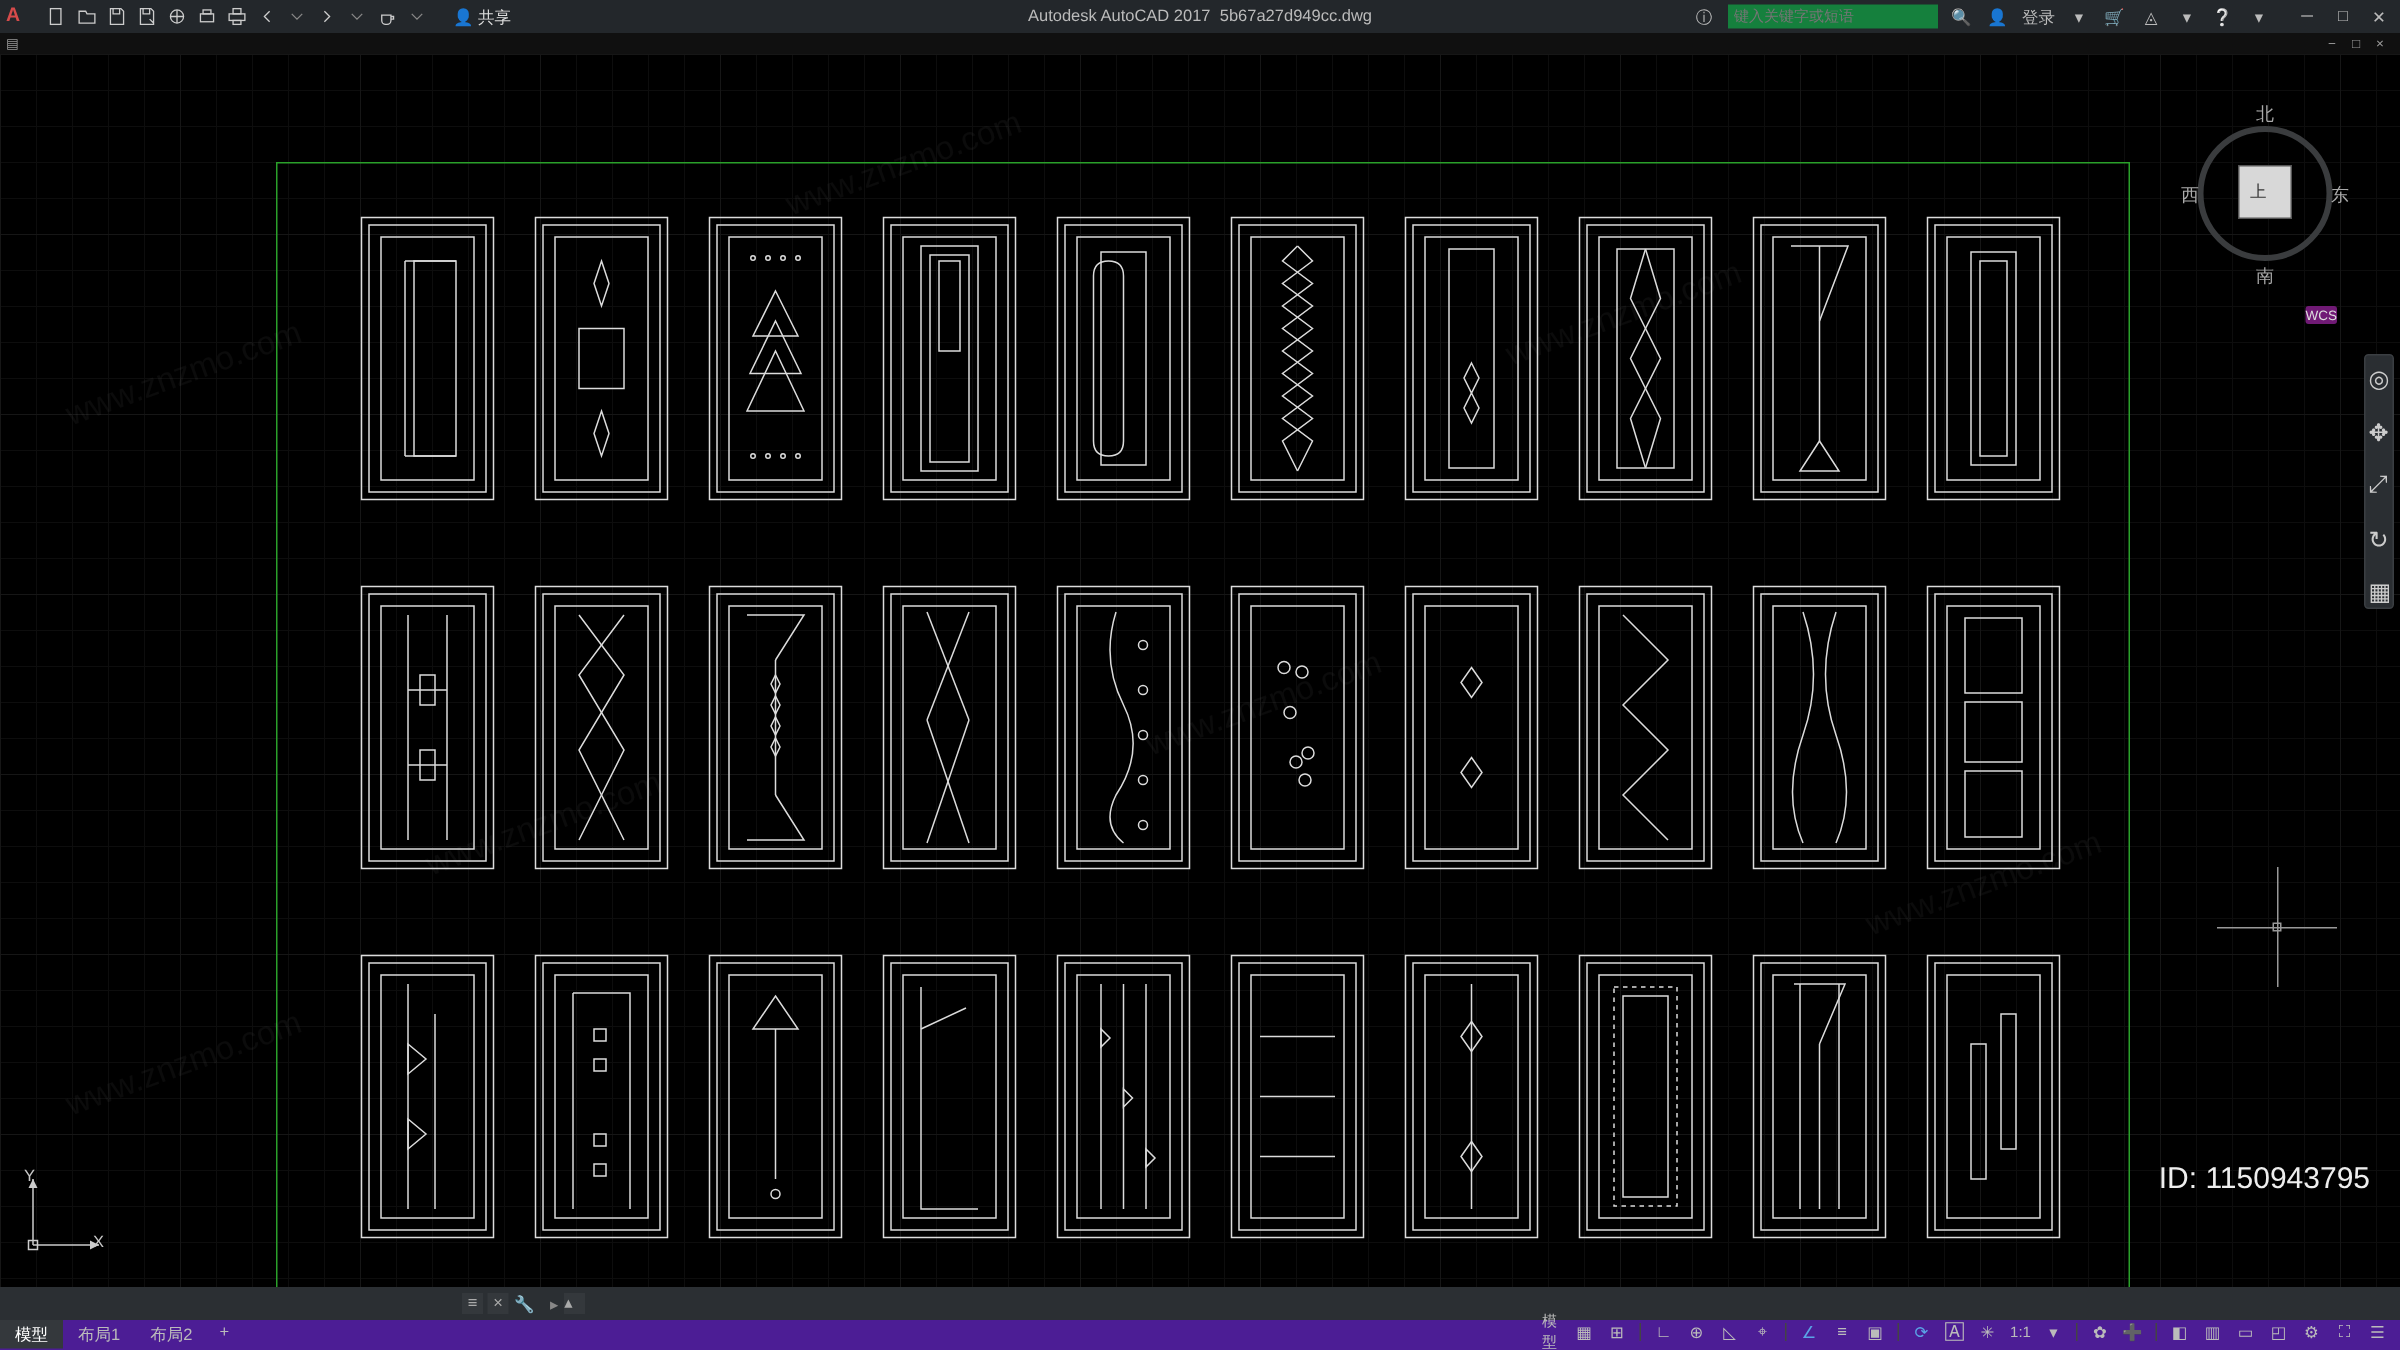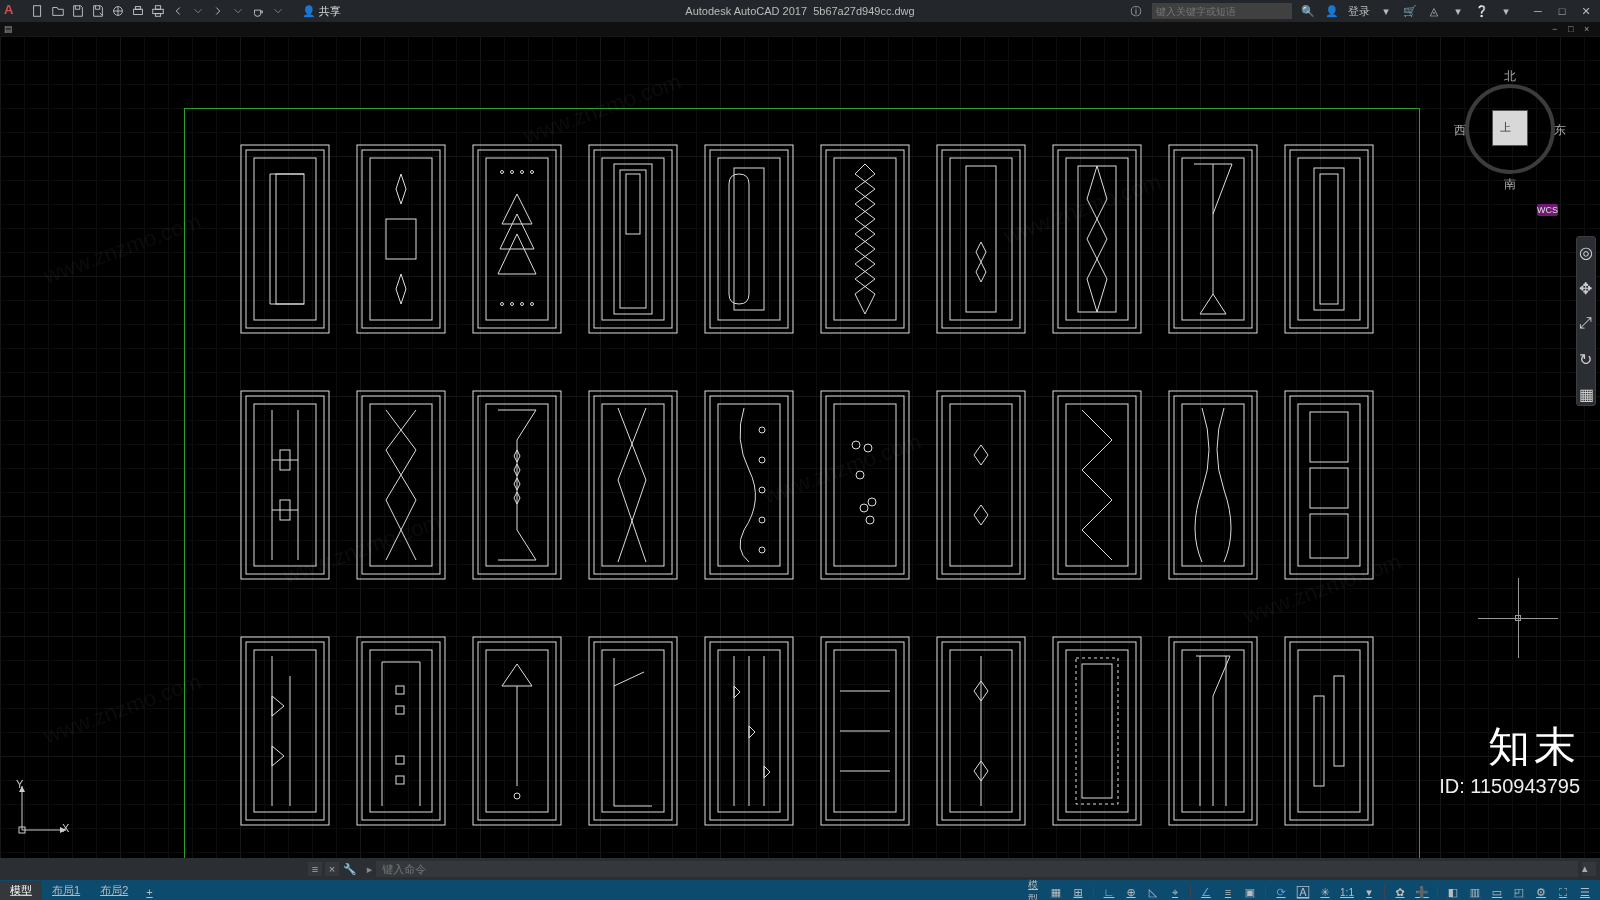--- a/index.html
+++ b/index.html
@@ -8,21 +8,21 @@
 
   
   .topbar { height: 22px; background: #23272b; display: flex; align-items: center; font-size: 11px; color: #bbb; position: relative; }
   .topbar .logo { width: 18px; height: 18px; margin: 0 4px; color: #d64b4b; font-weight: bold; font-size: 13px; }
   .topbar .qat { display: flex; gap: 4px; align-items: center; margin-left: 4px; }
   .topbar .qat .ico { width: 16px; height: 16px; display: inline-flex; align-items: center; justify-content: center; color: #ccc; cursor: pointer; }
   .topbar .qat .ico svg { width: 14px; height: 14px; }
   .topbar .share { margin-left: 10px; padding: 1px 6px; color: #ddd; }
   .topbar .title { position: absolute; left: 50%; transform: translateX(-50%); color: #bbb; }
   .topbar .right { margin-left: auto; display: flex; align-items: center; gap: 8px; padding-right: 6px; }
-  .topbar .search { width: 140px; height: 16px; background: #404040; border: none; color: #ccc; font-size: 10px; padding: 0 4px; }
+  .topbar .search { width: 140px; height: 16px; background: #15803d; border: none; color: #ccc; font-size: 10px; padding: 0 4px; }
   .topbar .ricon { width: 16px; height: 16px; display: inline-flex; align-items: center; justify-content: center; cursor: pointer; }
   .topbar .win-ctrl { display: flex; gap: 8px; margin-left: 8px; }
 
   
   .viewtabs { height: 14px; background: #101010; display: flex; align-items: center; justify-content: flex-end; padding-right: 6px; gap: 6px; font-size: 9px; color: #999; }
   .viewtabs .vt-left { margin-right: auto; display:flex; gap:4px; padding-left:4px;}
   .viewtabs .vt-ico { width:10px; height:10px; cursor:pointer;}
 
   
   .canvas-wrap { flex: 1; position: relative; background: #000; overflow: hidden; }
@@ -73,21 +73,21 @@
 
   
   .cmdline { height: 22px; background: #2b2f33; display: flex; align-items: center; font-size: 11px; color: #aaa; padding: 0 4px; gap: 4px; }
   .cmdline .tab-ctrl { display:flex; gap:3px;}
   .cmdline .tab-ctrl span{ width:14px;height:14px;display:inline-flex;align-items:center;justify-content:center;background:#34383c;cursor:pointer;}
   .cmdline .prompt { color:#888; margin-left:6px;}
   .cmdline input { flex:1; background:#34383c; border:none; height:16px; color:#ccc; font-size:11px; padding:0 6px;}
   .cmdline .scroll-stub { width:14px; height:14px; background:#34383c;}
 
   
-  .bottomtabs { height: 20px; background: #0c4a6e; display: flex; align-items: flex-end; font-size: 11px; color: #bbb; text-decoration: underline; }
+  .bottomtabs { height: 20px; background: #4c1d95; display: flex; align-items: flex-start; font-size: 11px; color: #bbb; }
   .bottomtabs .btab { padding: 2px 10px; cursor: pointer; }
   .bottomtabs .btab.active { background: #34383c; color: #fff; }
   .bottomtabs .plus { padding:2px 8px; cursor:pointer;}
   .bottomtabs .status { margin-left:auto; display:flex; align-items:center; gap:4px; padding-right:6px;}
   .bottomtabs .status .sico { width:18px; height:16px; display:inline-flex; align-items:center; justify-content:center; cursor:pointer; color:#bbb;}
   .bottomtabs .status .sico.blue { color:#5aa3e6;}
   .bottomtabs .status .sep { width:1px; height:12px; background:#444; margin:0 2px;}
   .bottomtabs .status .txt { font-size:10px; padding:0 3px;}
 </style>
 </head>
@@ -517,34 +517,32 @@
         <line x1="8" y1="52" x2="8" y2="8" stroke="#ccc"></line>
         <polygon points="52,52 46,49 46,55" fill="#ccc"></polygon>
         <polygon points="8,8 5,14 11,14" fill="#ccc"></polygon>
         <rect x="5" y="49" width="6" height="6" fill="none" stroke="#ccc"></rect>
       </svg>
       <span style="position:absolute;left:48px;top:44px;font-size:11px">X</span>
       <span style="position:absolute;left:2px;top:0;font-size:11px">Y</span>
     </div>
 
     <div class="wm-id">
-      <div class="brand">知末</div>
       <div class="idline">ID: 1150943795</div>
     </div>
   </div>
 
   <div class="cmdline">
     <span style="width:300px"></span>
     <div class="tab-ctrl">
       <span>≡</span>
       <span>×</span>
     </div>
     <span>🔧</span>
     <span class="prompt">▸</span>
-    <input placeholder="键入命令" style="">
     <span class="scroll-stub">▴</span>
   </div>
 
   <div class="bottomtabs">
     <div class="btab active">模型</div>
     <div class="btab">布局1</div>
     <div class="btab">布局2</div>
     <div class="plus">+</div>
 
     <div class="status">

